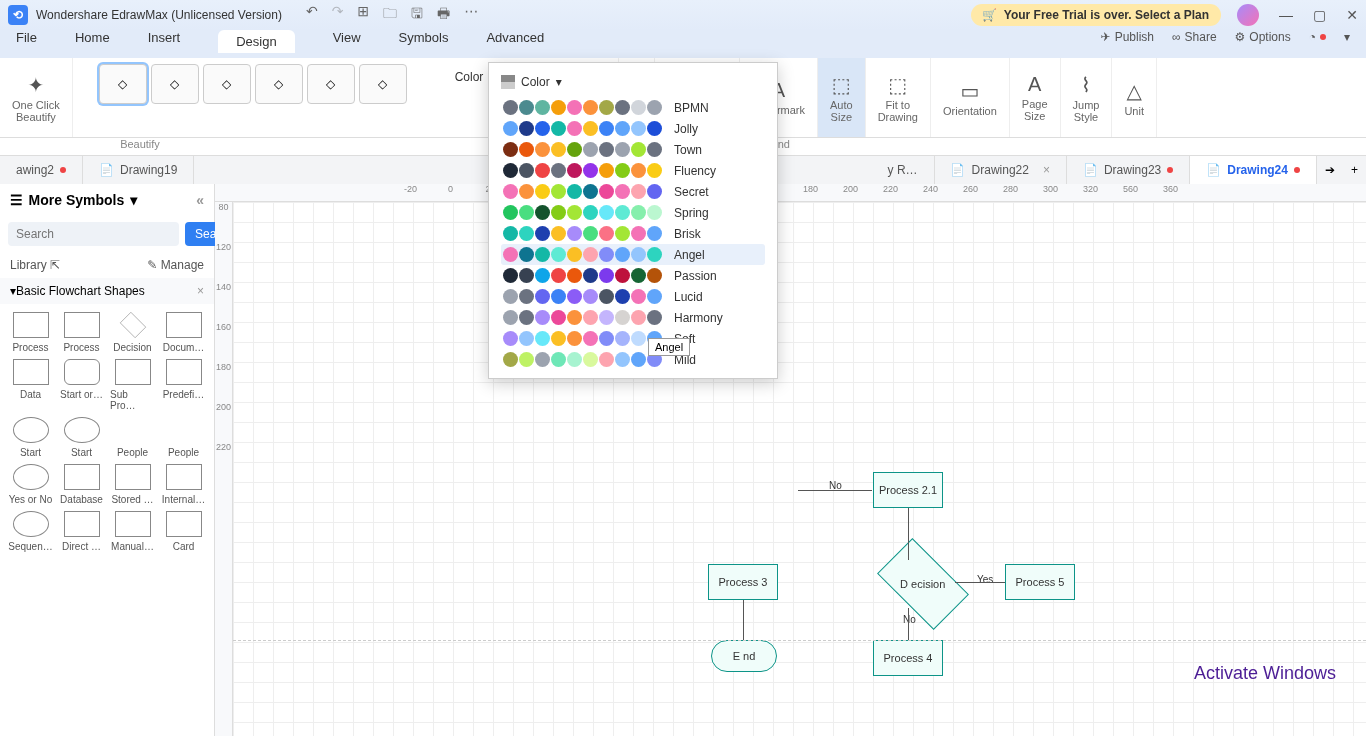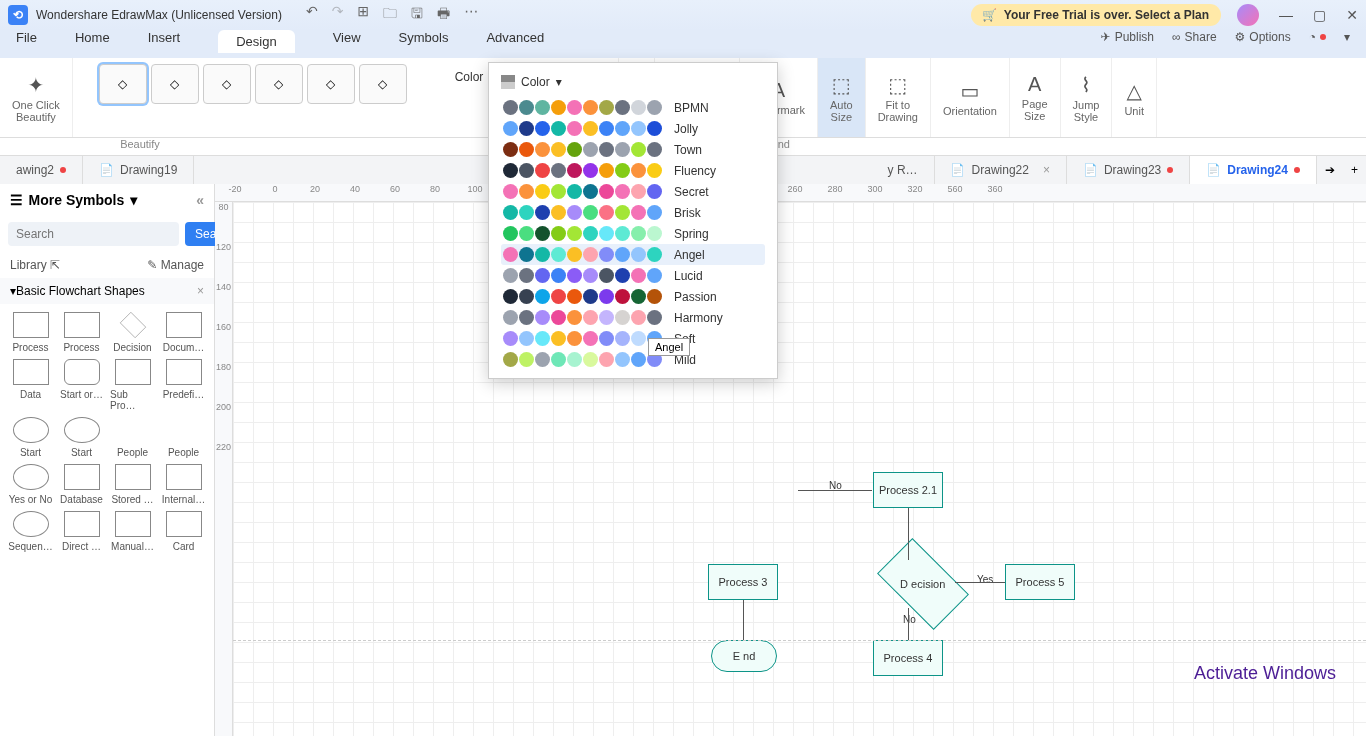--- a/index.html
+++ b/index.html
@@ -61,21 +61,21 @@
 .shapegrid { display:grid; grid-template-columns:repeat(4,1fr); gap:2px; padding:6px; overflow-y:auto; }
 .shapecell { display:flex; flex-direction:column; align-items:center; font-size:10px; color:#555; padding:2px; }
 .shapeicon { width:36px; height:26px; border:1px solid #888; margin-bottom:4px; }
 .shapeicon.round { border-radius:6px; }
 .shapeicon.diamond { transform:rotate(45deg) scale(.6); }
 .shapeicon.oval { border-radius:50%; }
 .shapeicon.none { border:none; }
 
 
 .canvaswrap { flex:1; position:relative; background:#fff; }
-.hruler { height:18px; background:#f8f9fb; border-bottom:1px solid #ddd; display:flex; font-size:9px; color:#888; }
+.hruler { height:18px; background:#f8f9fb; border-bottom:1px solid #ddd; display:flex; font-size:9px; color:#888;justify-content:center; }
 .hruler span { width:40px; text-align:center; }
 .canvas { position:absolute; left:18px; top:18px; right:0; bottom:0; background:#fff; background-image:linear-gradient(#eee 1px,transparent 1px),linear-gradient(90deg,#eee 1px,transparent 1px); background-size:20px 20px; }
 .vruler { position:absolute; left:0; top:18px; width:18px; bottom:0; background:#f8f9fb; border-right:1px solid #ddd; font-size:9px; color:#888; display:flex; flex-direction:column; }
 .vruler span { height:40px; writing-mode:horizontal-tb; text-align:center; }
 
 
 .node { position:absolute; border:1.5px solid #0d9488; background:#f0fdfa; display:flex; align-items:center; justify-content:center; font-size:11px; color:#333; }
 .node.rect { width:70px; height:36px; }
 .node.term { width:66px; height:32px; border-radius:16px; }
 .node.dia { width:80px; height:50px; transform:rotate(45deg); }
@@ -471,97 +471,97 @@
           <div class="dot" style="background: rgb(14, 116, 144);"></div>
           <div class="dot" style="background: rgb(236, 72, 153);"></div>
           <div class="dot" style="background: rgb(244, 114, 182);"></div>
           <div class="dot" style="background: rgb(253, 164, 175);"></div>
           <div class="dot" style="background: rgb(99, 102, 241);"></div>
         </div>
         <div class="name">Secret</div>
       </div>
       <div class="scheme">
         <div class="dots">
-          <div class="dot" style="background: rgb(20, 184, 166);"></div>
-          <div class="dot" style="background: rgb(45, 212, 191);"></div>
-          <div class="dot" style="background: rgb(30, 64, 175);"></div>
-          <div class="dot" style="background: rgb(251, 191, 36);"></div>
-          <div class="dot" style="background: rgb(167, 139, 250);"></div>
-          <div class="dot" style="background: rgb(74, 222, 128);"></div>
-          <div class="dot" style="background: rgb(251, 113, 133);"></div>
-          <div class="dot" style="background: rgb(163, 230, 53);"></div>
-          <div class="dot" style="background: rgb(244, 114, 182);"></div>
-          <div class="dot" style="background: rgb(96, 165, 250);"></div>
-        </div>
-        <div class="name">Brisk</div>
-      </div>
-      <div class="scheme">
-        <div class="dots">
           <div class="dot" style="background: rgb(34, 197, 94);"></div>
           <div class="dot" style="background: rgb(74, 222, 128);"></div>
           <div class="dot" style="background: rgb(20, 83, 45);"></div>
           <div class="dot" style="background: rgb(132, 204, 22);"></div>
           <div class="dot" style="background: rgb(163, 230, 53);"></div>
           <div class="dot" style="background: rgb(45, 212, 191);"></div>
           <div class="dot" style="background: rgb(103, 232, 249);"></div>
           <div class="dot" style="background: rgb(94, 234, 212);"></div>
           <div class="dot" style="background: rgb(134, 239, 172);"></div>
           <div class="dot" style="background: rgb(187, 247, 208);"></div>
         </div>
         <div class="name">Spring</div>
       </div>
+      <div class="scheme">
+        <div class="dots">
+          <div class="dot" style="background: rgb(20, 184, 166);"></div>
+          <div class="dot" style="background: rgb(45, 212, 191);"></div>
+          <div class="dot" style="background: rgb(30, 64, 175);"></div>
+          <div class="dot" style="background: rgb(251, 191, 36);"></div>
+          <div class="dot" style="background: rgb(167, 139, 250);"></div>
+          <div class="dot" style="background: rgb(74, 222, 128);"></div>
+          <div class="dot" style="background: rgb(251, 113, 133);"></div>
+          <div class="dot" style="background: rgb(163, 230, 53);"></div>
+          <div class="dot" style="background: rgb(244, 114, 182);"></div>
+          <div class="dot" style="background: rgb(96, 165, 250);"></div>
+        </div>
+        <div class="name">Brisk</div>
+      </div>
       <div class="scheme hov">
         <div class="dots">
           <div class="dot" style="background: rgb(244, 114, 182);"></div>
           <div class="dot" style="background: rgb(14, 116, 144);"></div>
           <div class="dot" style="background: rgb(20, 184, 166);"></div>
           <div class="dot" style="background: rgb(94, 234, 212);"></div>
           <div class="dot" style="background: rgb(251, 191, 36);"></div>
           <div class="dot" style="background: rgb(253, 164, 175);"></div>
           <div class="dot" style="background: rgb(129, 140, 248);"></div>
           <div class="dot" style="background: rgb(96, 165, 250);"></div>
           <div class="dot" style="background: rgb(147, 197, 253);"></div>
           <div class="dot" style="background: rgb(45, 212, 191);"></div>
         </div>
         <div class="name">Angel</div>
-      </div>
-      <div class="scheme">
-        <div class="dots">
-          <div class="dot" style="background: rgb(156, 163, 175);"></div>
-          <div class="dot" style="background: rgb(107, 114, 128);"></div>
-          <div class="dot" style="background: rgb(99, 102, 241);"></div>
-          <div class="dot" style="background: rgb(59, 130, 246);"></div>
-          <div class="dot" style="background: rgb(139, 92, 246);"></div>
-          <div class="dot" style="background: rgb(167, 139, 250);"></div>
-          <div class="dot" style="background: rgb(75, 85, 99);"></div>
-          <div class="dot" style="background: rgb(30, 64, 175);"></div>
-          <div class="dot" style="background: rgb(244, 114, 182);"></div>
-          <div class="dot" style="background: rgb(96, 165, 250);"></div>
-        </div>
-        <div class="name">Lucid</div>
       </div>
       <div class="scheme">
         <div class="dots">
           <div class="dot" style="background: rgb(31, 41, 55);"></div>
           <div class="dot" style="background: rgb(55, 65, 81);"></div>
           <div class="dot" style="background: rgb(14, 165, 233);"></div>
           <div class="dot" style="background: rgb(239, 68, 68);"></div>
           <div class="dot" style="background: rgb(234, 88, 12);"></div>
           <div class="dot" style="background: rgb(30, 58, 138);"></div>
           <div class="dot" style="background: rgb(124, 58, 237);"></div>
           <div class="dot" style="background: rgb(190, 18, 60);"></div>
           <div class="dot" style="background: rgb(22, 101, 52);"></div>
           <div class="dot" style="background: rgb(180, 83, 9);"></div>
         </div>
         <div class="name">Passion</div>
       </div>
       <div class="scheme">
         <div class="dots">
           <div class="dot" style="background: rgb(156, 163, 175);"></div>
           <div class="dot" style="background: rgb(107, 114, 128);"></div>
+          <div class="dot" style="background: rgb(99, 102, 241);"></div>
+          <div class="dot" style="background: rgb(59, 130, 246);"></div>
+          <div class="dot" style="background: rgb(139, 92, 246);"></div>
+          <div class="dot" style="background: rgb(167, 139, 250);"></div>
+          <div class="dot" style="background: rgb(75, 85, 99);"></div>
+          <div class="dot" style="background: rgb(30, 64, 175);"></div>
+          <div class="dot" style="background: rgb(244, 114, 182);"></div>
+          <div class="dot" style="background: rgb(96, 165, 250);"></div>
+        </div>
+        <div class="name">Lucid</div>
+      </div>
+      <div class="scheme">
+        <div class="dots">
+          <div class="dot" style="background: rgb(156, 163, 175);"></div>
+          <div class="dot" style="background: rgb(107, 114, 128);"></div>
           <div class="dot" style="background: rgb(167, 139, 250);"></div>
           <div class="dot" style="background: rgb(236, 72, 153);"></div>
           <div class="dot" style="background: rgb(251, 146, 60);"></div>
           <div class="dot" style="background: rgb(253, 164, 175);"></div>
           <div class="dot" style="background: rgb(196, 181, 253);"></div>
           <div class="dot" style="background: rgb(214, 211, 209);"></div>
           <div class="dot" style="background: rgb(253, 164, 175);"></div>
           <div class="dot" style="background: rgb(107, 114, 128);"></div>
         </div>
         <div class="name">Harmony</div>

